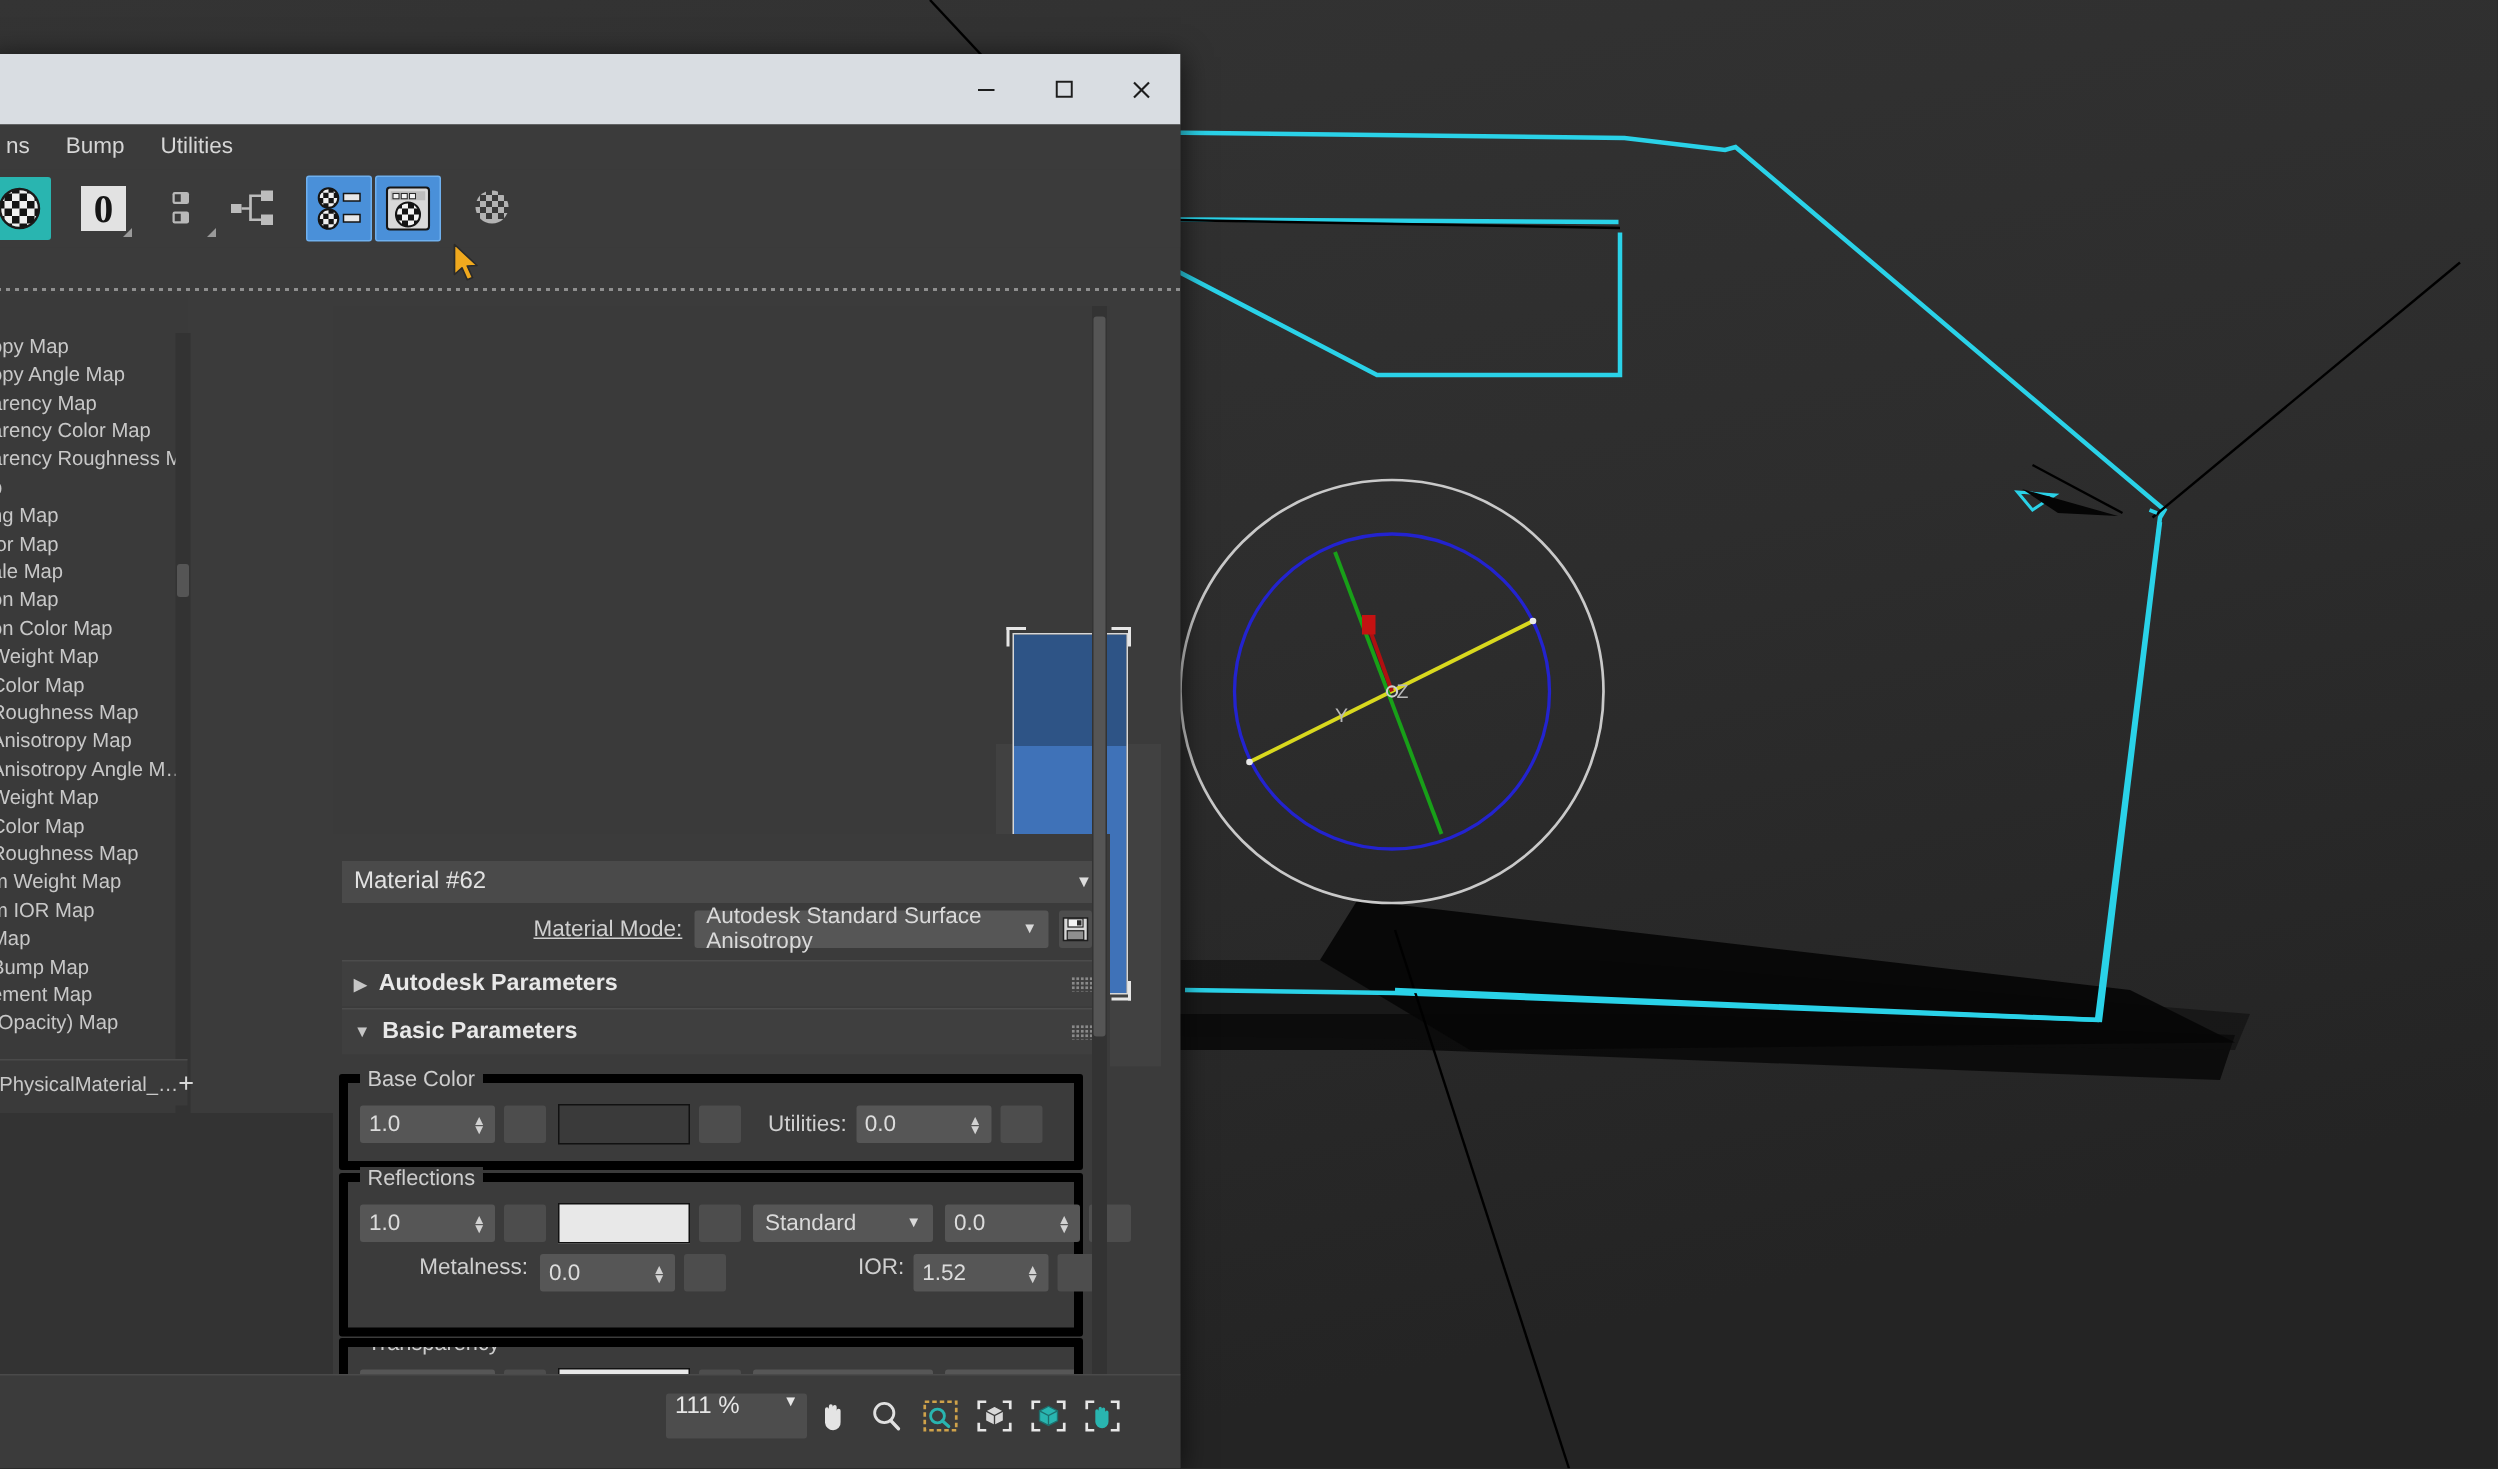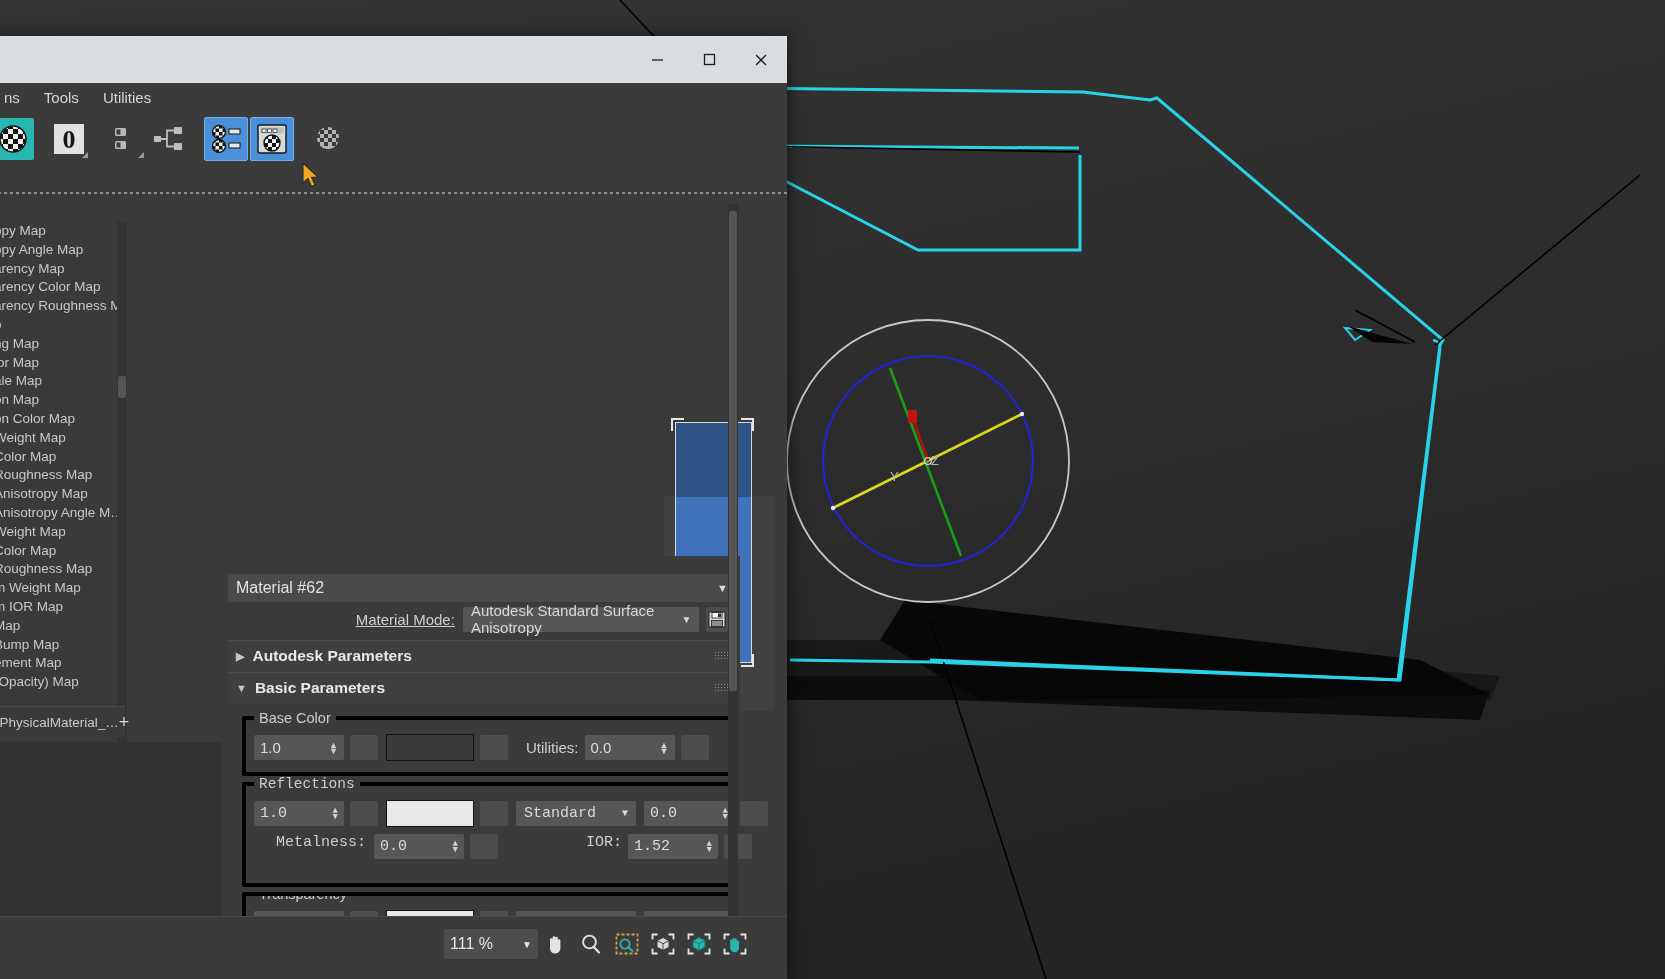--- a/index.html
+++ b/index.html
@@ -167,22 +167,22 @@
     display:flex; align-items:center; gap:8px; padding-left:8px;
     color:#e8e8e8; font-size:15.5px; font-weight:bold;
   }
   .rollout .tri { font-size:11px; color:#c6c6c6; }
   .rollout .grip {
     margin-left:auto; margin-right:8px; width:14px; height:10px;
     background-image: radial-gradient(#8a8a8a 40%, transparent 41%);
     background-size:3px 3px;
   }
   .group {
-    position:absolute; left:20px; width:484px;
-    border:4px solid #000000; border-radius:2px;
+    position:absolute; left:4px; width:484px;
+    border:6px solid #000000; border-radius:2px;
   }
   .group > .gtitle {
     position:absolute; left:8px; top:-10px; background:#3b3b3b;
     color:#cdcdcd; font-size:14.5px; padding:0 5px;
   }
   .spin {
     background:#565656; color:#dcdcdc; font-size:15px;
     height:25px; display:flex; align-items:center; padding:0 6px;
     border-radius:2px; position:relative;
   }
@@ -204,21 +204,21 @@
 
   
   #statusbar {
     position:absolute; left:0; top:880px; width:795px; height:63px;
     background:#3b3b3b; border-top:1px solid #4a4a4a;
     display:flex; align-items:center;
   }
   #zoombox {
     position:absolute; left:452px; top:893px; width:82px; height:30px;
     background:#4d4d4d; border-radius:2px;
-    display:flex; align-items:center; color:#e6e6e6; font-size:16px; padding:0 6px;
+    display:flex; align-items:flex-start; color:#e6e6e6; font-size:16px; padding:0 6px;
   }
   #zoombox .arrow { margin-left:auto; font-size:10px; }
   .sbtn {
     position:absolute; top:893px; width:34px; height:30px;
     display:flex; align-items:center; justify-content:center;
   }
 
   
   #cursor { position:absolute; left:310px; top:126px; }
 </style>
@@ -306,21 +306,21 @@
       <div class="win-btn close">
         <svg width="16" height="16" viewBox="0 0 16 16">
             <line x1="3" y1="3" x2="13" y2="13" stroke="currentColor" stroke-width="1.4"></line>
             <line x1="13" y1="3" x2="3" y2="13" stroke="currentColor" stroke-width="1.4"></line>
           </svg>
       </div>
     </div>
 
     <div class="menubar">
       <div class="menuitem">ns</div>
-      <div class="menuitem">Tools</div>
+      <div class="menuitem">Bump</div>
       <div class="menuitem">Utilities</div>
     </div>
 
     <div class="toolbar">
 
       <div class="tbtn teal">
         <svg width="30" height="30" viewBox="0 0 30 30">
           <clipPath id="cl1">
               <circle cx="15" cy="15" r="13"></circle>
             </clipPath>
@@ -593,21 +593,21 @@
             <span class="ud">
                 <span>▲</span>
                 <span>▼</span>
               </span>
           </div>
           <div style="width:6px"></div>
           <div class="smallbtn"></div>
         </div>
       </div>
 
-      <div class="group" style="top:226px; height:97px;font-family:Liberation Mono, monospace;">
+      <div class="group" style="top:226px; height:97px;">
         <span class="gtitle">Reflections</span>
         <div style="position:absolute; left:8px; top:14px; display:flex; align-items:center;">
           <div class="spin" style="width:78px;">
             <span>1.0</span>
             <span class="ud">
                 <span>▲</span>
                 <span>▼</span>
               </span>
           </div>
           <div style="width:6px"></div>

